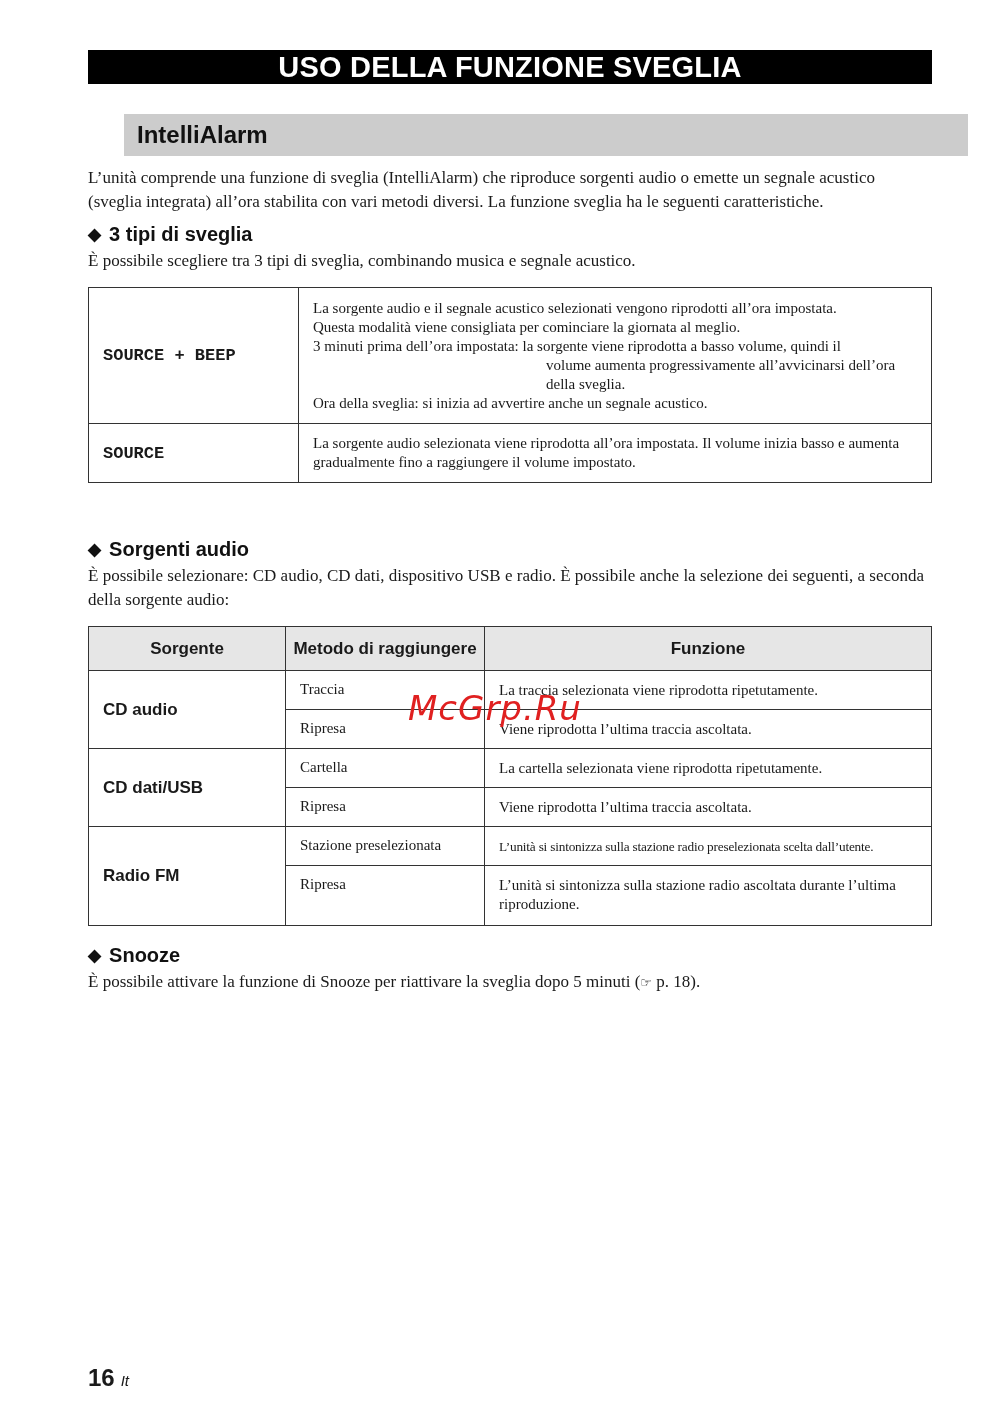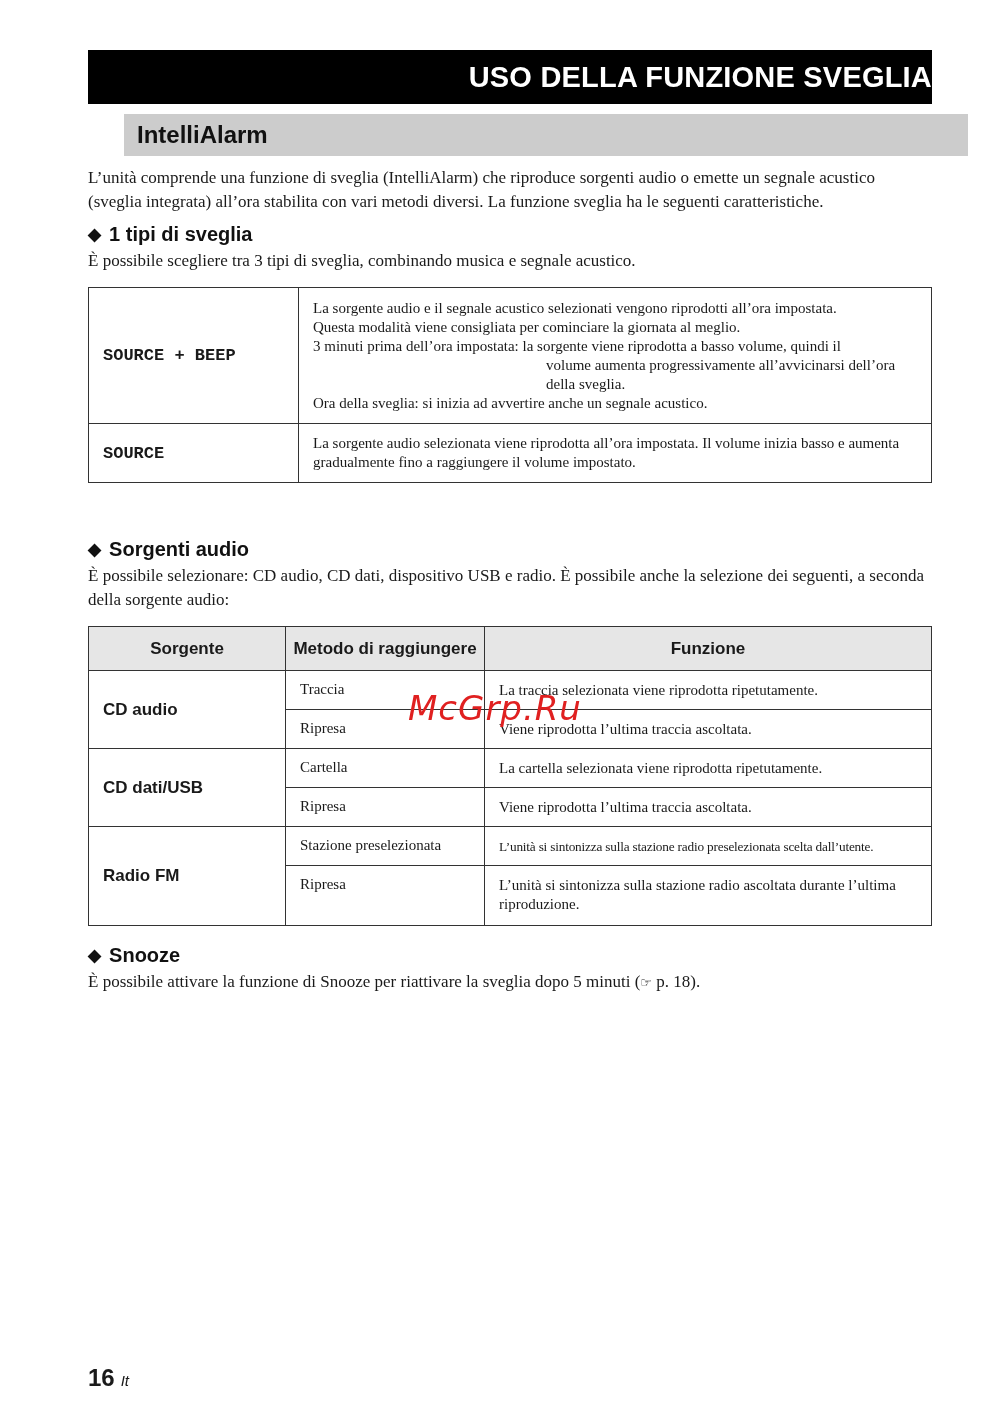--- a/index.html
+++ b/index.html
@@ -1,20 +1,20 @@
 <!DOCTYPE html>
 <html><head>
 <meta charset="utf-8">
 <style>
   html, body { margin: 0; padding: 0; background: #ffffff; }
   body { width: 1000px; height: 1417px; position: relative; overflow: hidden;
          font-family: "Liberation Serif", serif; color: #1a1a1a; }
 
-  .title-bar { position: absolute; left: 88px; top: 50px; width: 844px; height: 54px;
-               background: #000; color: #fff; display: flex; align-items: center; justify-content: flex-end;
+  .title-bar { position: absolute; left: 88px; top: 50px; width: 844px; height: 34px;
+               background: #000; color: #fff; display: flex; align-items: center; justify-content: center;
                font-family: "Liberation Sans", sans-serif; font-weight: bold; font-size: 29px; letter-spacing: 0.2px; }
   .sub-bar { position: absolute; left: 88px; top: 114px; width: 844px; height: 42px;
              background: #cccccc; display: flex; align-items: center;
              font-family: "Liberation Sans", sans-serif; font-weight: bold; font-size: 24px; color: #111; margin-left: 36px; }
   .sub-bar span { padding-left: 13px; }
 
   .para { position: absolute; left: 88px; width: 844px; font-size: 17px; line-height: 24px; color: #1a1a1a; }
   .h2 { position: absolute; left: 88px; font-family: "Liberation Sans", sans-serif; font-weight: bold;
         font-size: 20px; color: #111; display: flex; align-items: center; }
   .h2 .diamond { font-size: 17px; margin-right: 8px; }
@@ -44,21 +44,21 @@
   <span>USO DELLA FUNZIONE SVEGLIA</span>
 </div>
 <div class="sub-bar">
   <span>IntelliAlarm</span>
 </div>
 
 <div class="para" style="top:166px;">L’unità comprende una funzione di sveglia (IntelliAlarm) che riproduce sorgenti audio o emette un segnale acustico (sveglia integrata) all’ora stabilita con vari metodi diversi. La funzione sveglia ha le seguenti caratteristiche.</div>
 
 <div class="h2" style="top:223px;">
   <span class="diamond">◆</span>
-  <span>1 tipi di sveglia</span>
+  <span>3 tipi di sveglia</span>
 </div>
 <div class="para" style="top:249px;">È possibile scegliere tra 3 tipi di sveglia, combinando musica e segnale acustico.</div>
 
 <table class="t1" style="top:287px;">
   <tbody>
       <tr style="height:136px;">
     <td class="label">SOURCE + BEEP</td>
     <td class="desc">
       <div>La sorgente audio e il segnale acustico selezionati vengono riprodotti all’ora impostata.</div>
       <div>Questa modalità viene consigliata per cominciare la giornata al meglio.</div>

